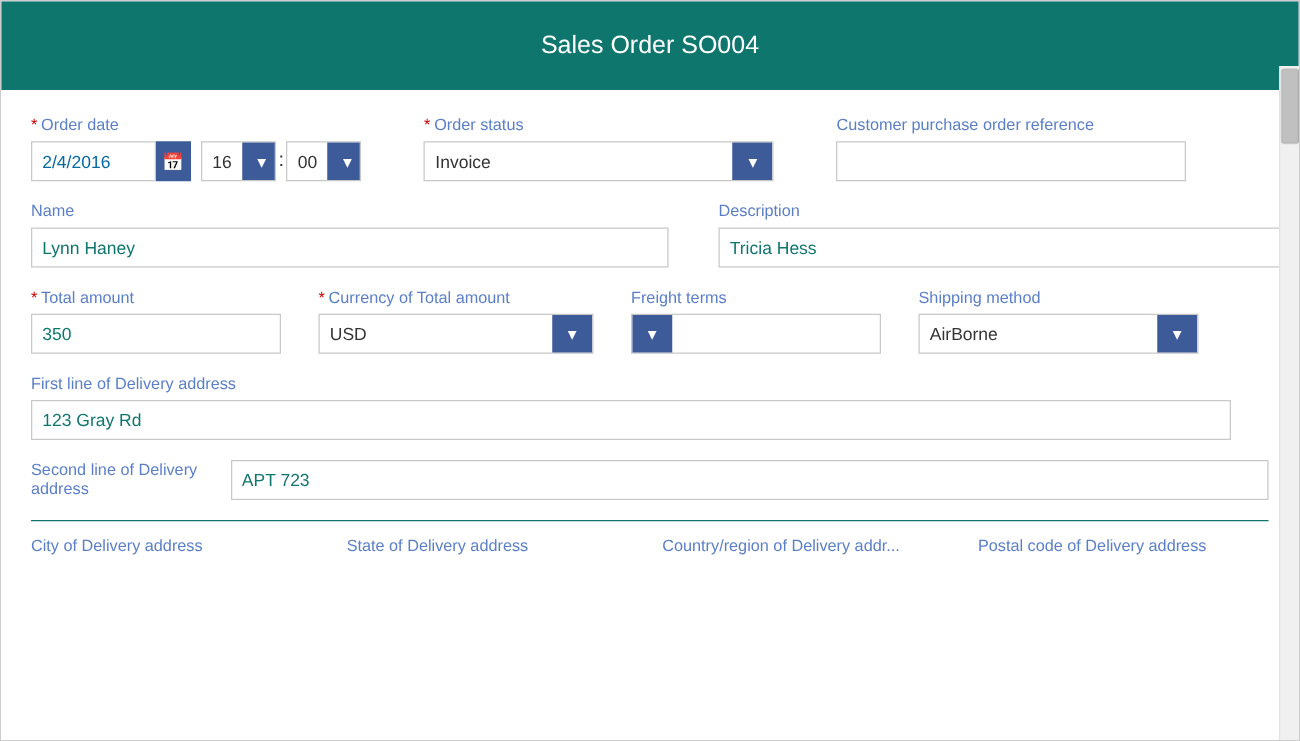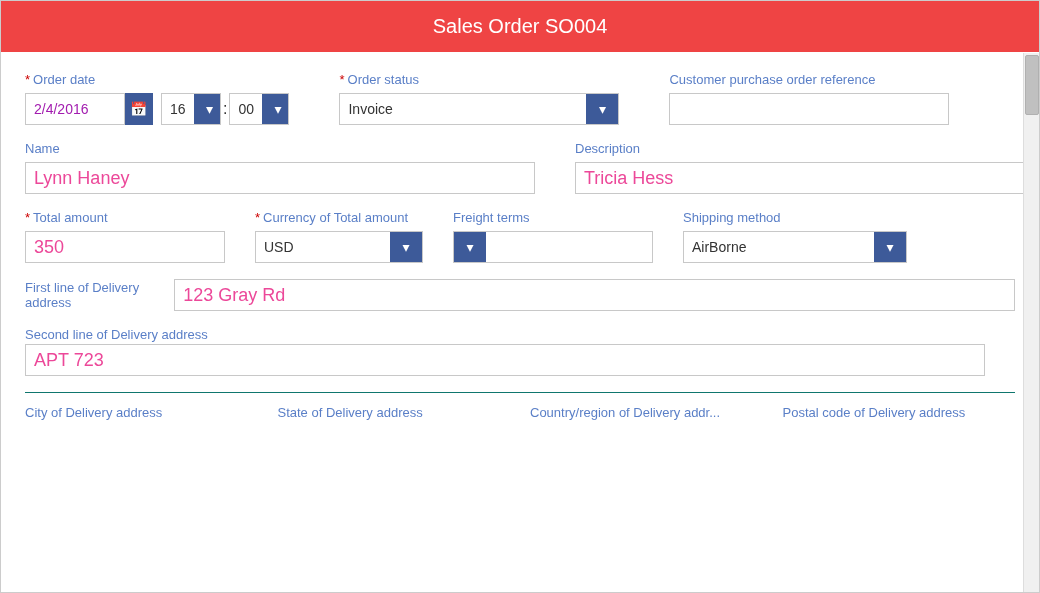--- a/index.html
+++ b/index.html
@@ -15,24 +15,24 @@
       width: 1040px;
       height: 593px;
       background: #fff;
       border: 1px solid #ccc;
       display: flex;
       flex-direction: column;
       overflow: hidden;
       position: relative;
     }
     .title-bar {
-      background: #ef4444;
+      background: #0f766e;
       color: #fff;
       text-align: center;
-      padding: 14px 0;
+      padding: 24px 0;
       font-size: 20px;
       font-weight: 500;
       flex-shrink: 0;
     }
     .content {
       flex: 1;
       overflow-y: auto;
       padding: 20px 24px;
       background: #fff;
     }
@@ -68,22 +68,22 @@
       font-size: 13px;
       color: #5a7fc7;
     }
     .required-star {
       color: #c00;
       margin-right: 3px;
     }
     .text-input {
       border: 1px solid #c8c8c8;
       padding: 6px 8px;
-      font-size: 18px;
-      color: #ec4899;
+      font-size: 14px;
+      color: #0f766e;
       background: #fff;
       outline: none;
       height: 32px;
     }
     .select-wrapper {
       display: flex;
       align-items: center;
       border: 1px solid #c8c8c8;
       height: 32px;
       background: #fff;
@@ -113,21 +113,21 @@
     }
     .date-group {
       display: flex;
       align-items: center;
       gap: 0;
     }
     .date-input {
       border: 1px solid #c8c8c8;
       padding: 6px 8px;
       font-size: 14px;
-      color: #a21caf;
+      color: #0369a1;
       width: 100px;
       height: 32px;
     }
     .cal-btn {
       background: #3d5a99;
       border: none;
       width: 28px;
       height: 32px;
       display: flex;
       align-items: center;
@@ -240,21 +240,21 @@
       <div class="field-group">
         <div class="field-label">
           <span class="required-star">*</span><span>Total amount</span>
         </div>
         <input class="text-input" style="width: 200px;" type="text" value="350">
       </div>
       <div class="field-group" style="margin-left:10px;">
         <div class="field-label">
           <span class="required-star">*</span><span>Currency of Total amount</span>
         </div>
-        <div class="select-wrapper" style="width:168px;align-items:center;">
+        <div class="select-wrapper" style="width:220px;align-items:center;">
           <span class="select-value">USD</span>
           <button class="select-btn">
             <span class="chevron-icon">▾</span>
           </button>
         </div>
       </div>
       <div class="field-group" style="margin-left:10px;">
         <div class="field-label">Freight terms</div>
         <div class="select-wrapper" style="width:200px;">
           <button class="select-btn">
@@ -266,26 +266,26 @@
         <div class="field-label">Shipping method</div>
         <div class="select-wrapper" style="width:224px;">
           <span class="select-value">AirBorne</span>
           <button class="select-btn">
             <span class="chevron-icon">▾</span>
           </button>
         </div>
       </div>
     </div>
 
-    <div class="form-row" style="flex-direction:row; gap:6px;align-items:center;">
+    <div class="form-row" style="flex-direction:column; gap:6px;">
       <div class="field-label">First line of Delivery address</div>
       <input class="text-input full-input" type="text" value="123 Gray Rd" style="">
     </div>
 
-    <div class="form-row" style="flex-direction:column; gap:2px;">
+    <div class="form-row" style="flex-direction:row; gap:2px;">
       <div class="field-label">Second line of Delivery address</div>
       <input class="text-input full-input" type="text" value="APT 723" style="">
     </div>
 
     <div class="bottom-labels">
       <div class="bottom-label">City of Delivery address</div>
       <div class="bottom-label">State of Delivery address</div>
       <div class="bottom-label">Country/region of Delivery addr...</div>
       <div class="bottom-label">Postal code of Delivery address</div>
     </div>

